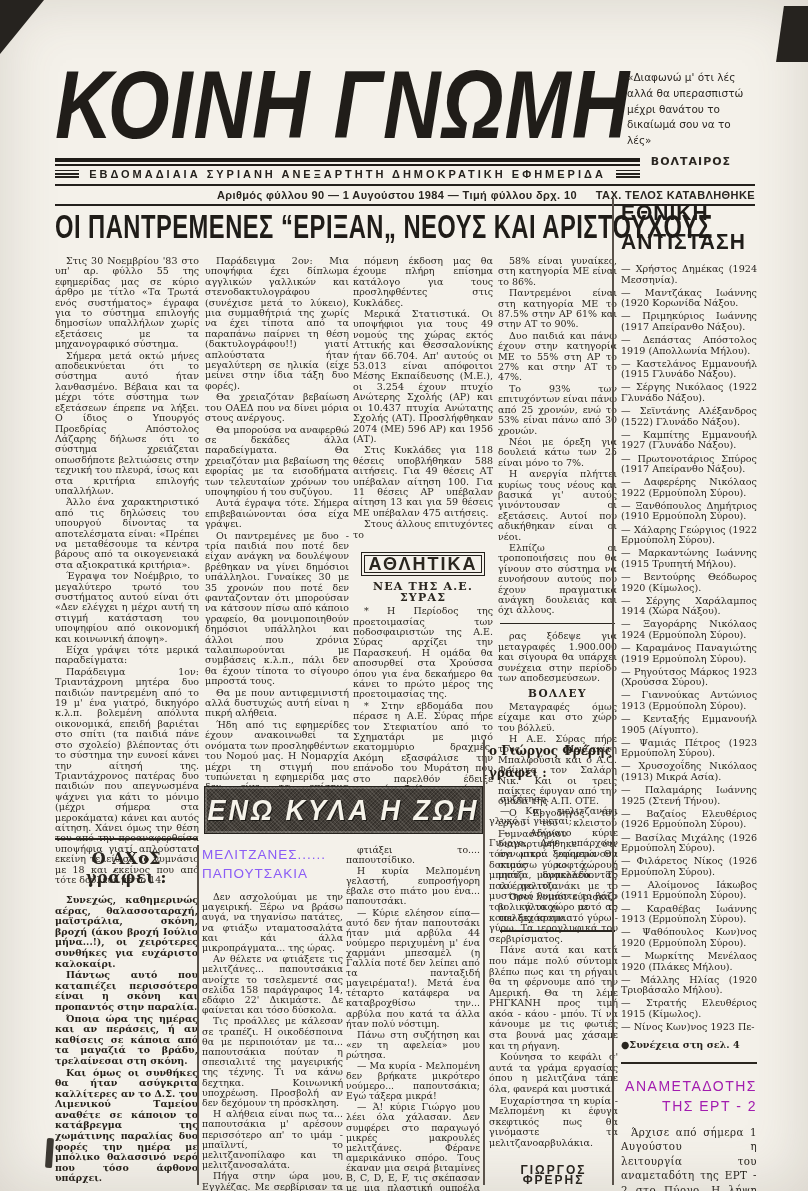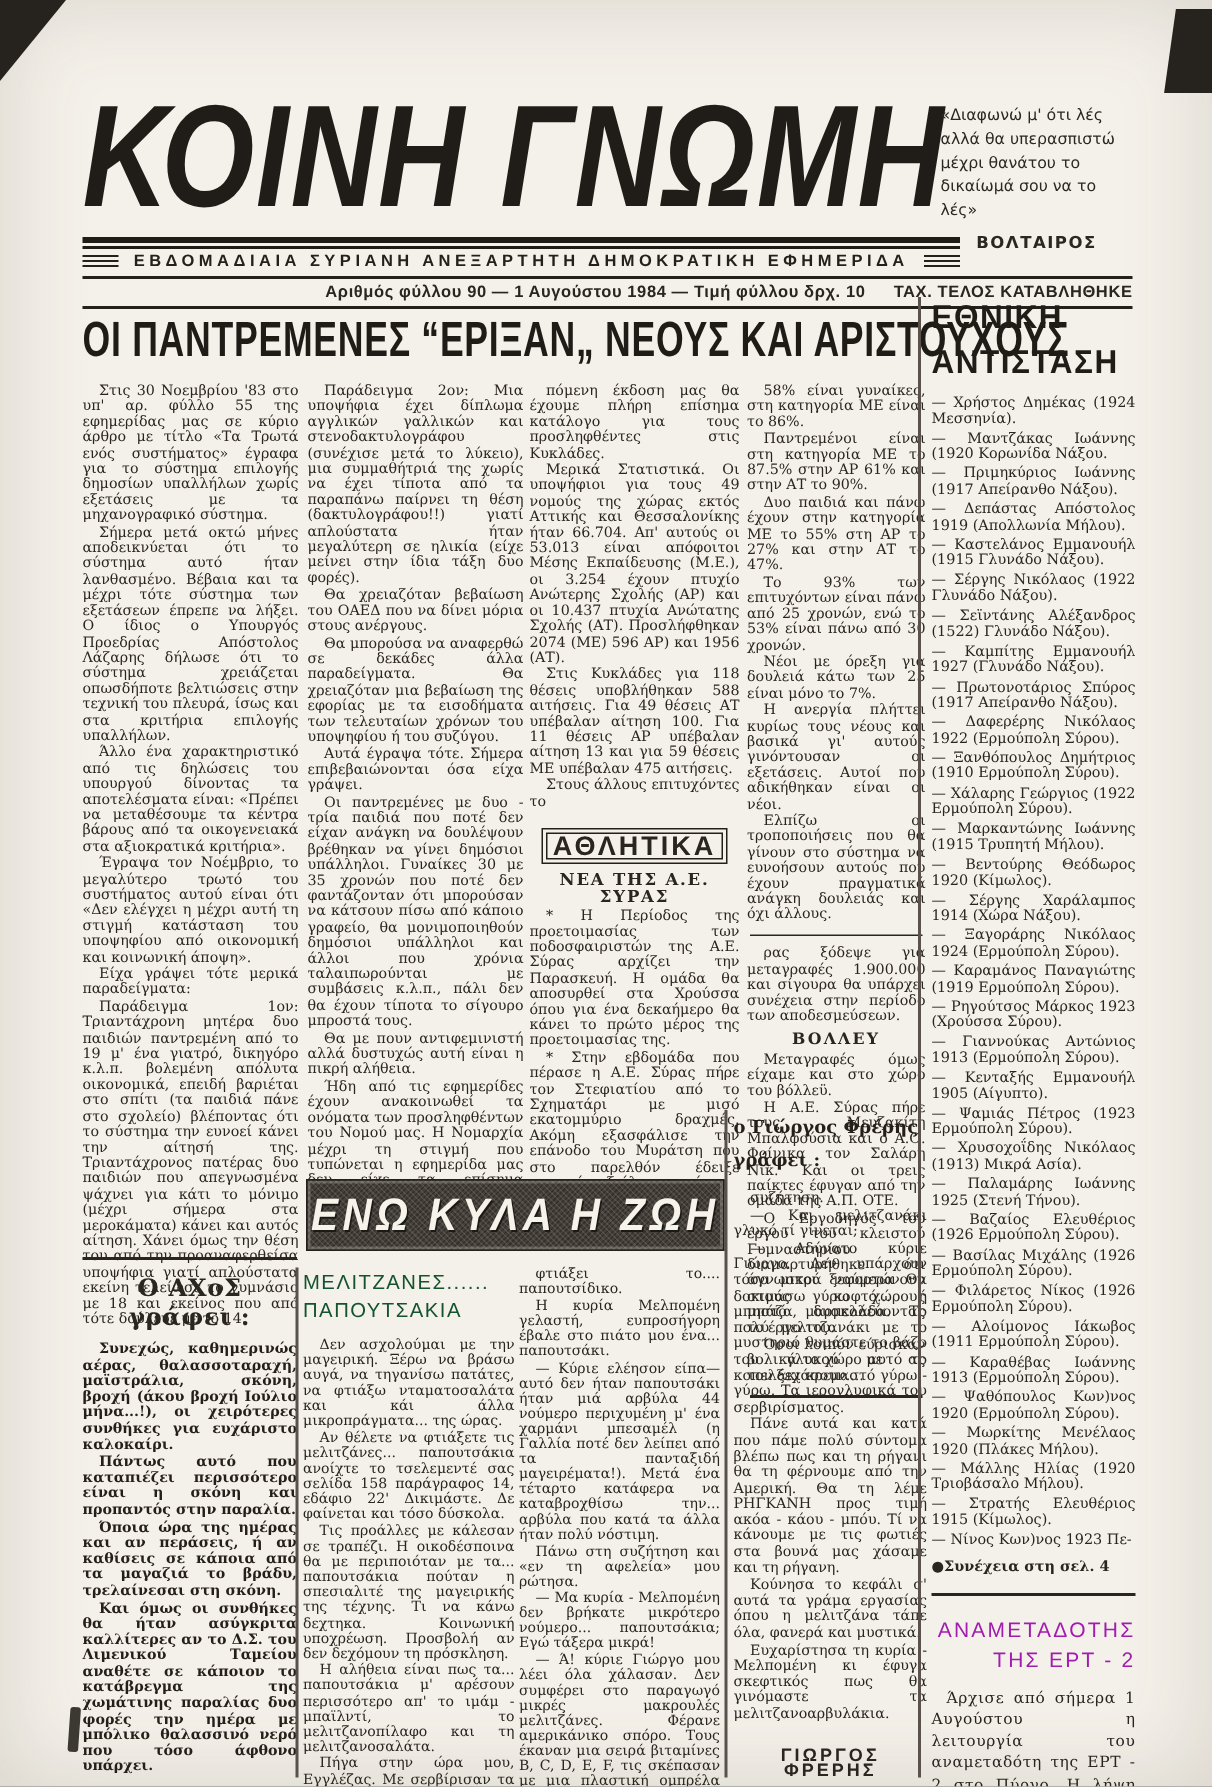--- a/index.html
+++ b/index.html
@@ -60,21 +60,21 @@
           background-image:repeating-linear-gradient(45deg,rgba(250,248,240,.10) 0 1px,transparent 1px 3px),
                            repeating-linear-gradient(-45deg,rgba(0,0,0,.25) 0 1px,transparent 1px 2.5px);
           border:1.5px solid #23201b;display:flex;align-items:center;justify-content:center;
           box-shadow:inset 0 0 0 2px rgba(244,241,234,.22);}
   .banner-text{color:#f6f3ea;font-family:"Liberation Sans",sans-serif;font-weight:bold;font-style:italic;
                font-size:27px;letter-spacing:3px;transform:scaleY(1.12);text-shadow:1px 1px 0 #1c1a16;}
   .colA{position:absolute;left:202px;top:845px;width:141px;font-size:9.4px;line-height:10.2px;text-align:justify;}
   .colB{position:absolute;left:346px;top:845px;width:134px;font-size:9.4px;line-height:10.1px;text-align:justify;}
   .colC{position:absolute;left:489px;top:740px;width:129px;font-size:9.5px;line-height:10.6px;text-align:justify;}
   .story-title{font-family:"Liberation Sans",sans-serif;font-size:13.5px;letter-spacing:1px;line-height:19px;
-               margin:0 0 9px;color:#14532d;}
+               margin:0 0 9px;color:#8b5cf6;}
   .frerises-heading{font-weight:bold;font-size:12px;line-height:22px;margin:0 0 10px;white-space:nowrap;color:#241f18;}
   .signature{text-align:center;font-family:"Liberation Sans",sans-serif;font-weight:bold;font-size:12px;
              letter-spacing:2px;margin-top:16px;}
   
   .vdiv{position:absolute;width:1.5px;background:#59524a;}
   .vdiv-main{left:612px;top:198px;height:987px;}
   .vdiv-bl{left:197px;top:845px;height:340px;}
   .vdiv-bm{left:483px;top:740px;height:445px;}
   .corner-tl{position:absolute;left:0;top:0;width:0;height:0;border-top:54px solid #26231f;border-right:44px solid transparent;}
   .corner-tr{position:absolute;right:-8px;top:6px;width:36px;height:56px;background:#26231f;transform:skewX(-8deg);}

